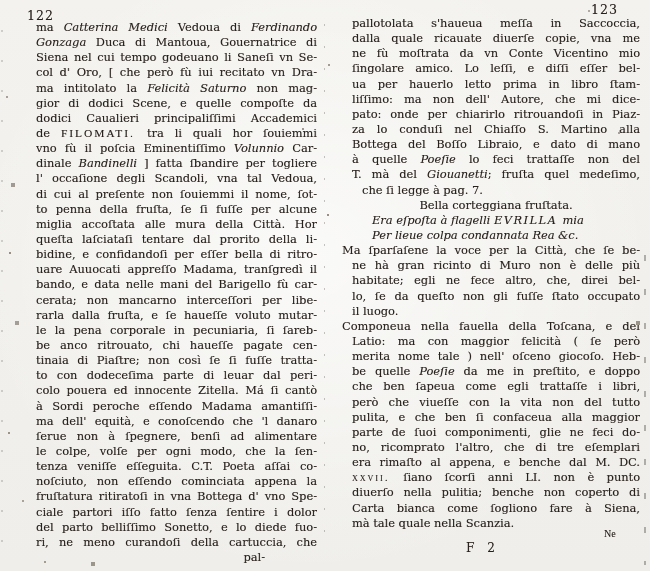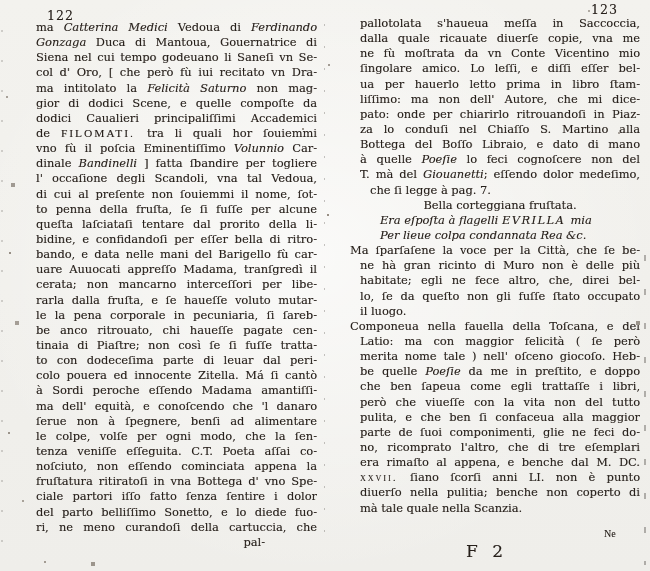--- a/index.html
+++ b/index.html
@@ -8,34 +8,34 @@
     background:#f4f3ef;
     background-image:radial-gradient(ellipse at 48% 45%, rgba(255,255,255,.65), rgba(0,0,0,0) 72%),
                      linear-gradient(#f3f2ee,#efeeea);
     font-family:"DejaVu Serif", serif;color:#261f1a;
   }
   .col{position:absolute;font-size:11.4px;line-height:15.15px;}
   .col,.pagenum,.sig,.catch{text-shadow:0.3px 0.3px 0 rgba(38,31,26,.35);}
   .col-left{left:36px;top:20px;width:281px;}
   .col-right{left:342px;top:16px;width:298px;}
   .tline{text-align:justify;text-align-last:justify;height:15.15px;overflow:hidden;white-space:normal;}
-  .col-right .tline{padding-left:10px;margin-left:8px;}
+  .col-right .tline{padding-left:10px;}
   .col-right .tline.out{padding-left:0;}
   .col-right .tline.i2{padding-left:20px;}
   .col-right .tline.i3{padding-left:30px;}
   .nj{text-align:left;text-align-last:left;}
   .ctr{text-align:center !important;text-align-last:center !important;}
   .rt{text-align:right !important;text-align-last:right !important;padding-right:52px;}
   .it{font-style:italic;text-align:right;}
   .sc{font-variant:small-caps;letter-spacing:2px;font-family:Liberation Serif, serif;}
   .itc{font-style:italic;letter-spacing:1.5px;}
   .pagenum{position:absolute;font-size:12.5px;letter-spacing:1px;}
-  .pn-left{left:47px;top:8px;}
+  .pn-left{left:27px;top:8px;}
   .pn-right{left:591px;top:2px;}
-  .sig{position:absolute;left:466px;top:541px;font-size:17px;word-spacing:9px;}
+  .sig{position:absolute;left:466px;top:541px;font-size:12px;word-spacing:9px;}
   .catch{position:absolute;left:604px;top:528px;font-size:10px;font-family:Liberation Serif, serif;}
   .gutter{position:absolute;left:324px;top:24px;height:520px;width:1px;
     background:repeating-linear-gradient(to bottom, rgba(70,65,60,.55) 0 2px, transparent 2px 22px);opacity:.55;}
   .edge-right{position:absolute;left:644px;top:255px;height:310px;width:2px;
     background:repeating-linear-gradient(to bottom, rgba(60,55,50,.6) 0 6px, transparent 6px 34px);opacity:.6;}
   .edge-left{position:absolute;left:1px;top:30px;height:530px;width:2px;
     background:repeating-linear-gradient(to bottom, rgba(60,55,50,.4) 0 2px, transparent 2px 30px);opacity:.5;}
   .specks{position:absolute;left:0;top:0;width:2px;height:2px;background:transparent;
     box-shadow:12px 184px 0 1px #a09a92, 9px 252px 0 #978f86, 16px 322px 0 1px #a59e96,
       8px 432px 0 #9b948b, 22px 500px 0 #a8a299, 302px 128px 0 #9f9890, 328px 64px 0 #a39c94,
@@ -56,24 +56,25 @@
       <div class="tline"><span>col d' Oro, [ che però fù iui recitato vn Dra-</span></div>
       <div class="tline"><span>ma intitolato la </span><span class="it">Felicità Saturno </span><span>non mag-</span></div>
       <div class="tline"><span>gior di dodici Scene, e quelle compoſte da</span></div>
       <div class="tline"><span>dodici Caualieri principaliſſimi Accademici</span></div>
       <div class="tline"><span>de </span><span class="sc">FILOMATI. </span><span>tra li quali hor ſouiemmi</span></div>
       <div class="tline"><span>vno fù il poſcia Eminentiſſimo </span><span class="it">Volunnio </span><span>Car-</span></div>
       <div class="tline"><span>dinale </span><span class="it">Bandinelli </span><span>] fatta ſbandire per togliere</span></div>
       <div class="tline"><span>l' occaſione degli Scandoli, vna tal Vedoua,</span></div>
       <div class="tline"><span>di cui al preſente non ſouiemmi il nome, ſot-</span></div>
       <div class="tline"><span>to penna della fruſta, ſe ſi fuſſe per alcune</span></div>
+      <div class="tline"><span>miglia accoſtata alle mura della Città. Hor</span></div>
       <div class="tline"><span>queſta laſciataſi tentare dal prorito della li-</span></div>
       <div class="tline"><span>bidine, e confidandoſi per eſſer bella di ritro-</span></div>
+      <div class="tline"><span>uare Auuocati appreſſo Madama, tranſgredì il</span></div>
       <div class="tline"><span>bando, e data nelle mani del Barigello fù car-</span></div>
-      <div class="tline"><span>uare Auuocati appreſſo Madama, tranſgredì il</span></div>
       <div class="tline"><span>cerata; non mancarno interceſſori per libe-</span></div>
       <div class="tline"><span>rarla dalla fruſta, e ſe haueſſe voluto mutar-</span></div>
       <div class="tline"><span>le la pena corporale in pecuniaria, ſi ſareb-</span></div>
       <div class="tline"><span>be anco ritrouato, chi haueſſe pagate cen-</span></div>
       <div class="tline"><span>tinaia di Piaſtre; non così ſe ſi fuſſe tratta-</span></div>
       <div class="tline"><span>to con dodeceſima parte di leuar dal peri-</span></div>
       <div class="tline"><span>colo pouera ed innocente Zitella. Má ſi cantò</span></div>
       <div class="tline"><span>à Sordi peroche eſſendo Madama amantiſſi-</span></div>
       <div class="tline"><span>ma dell' equità, e conoſcendo che 'l danaro</span></div>
       <div class="tline"><span>ſerue non à ſpegnere, benſi ad alimentare</span></div>
@@ -89,22 +90,22 @@
   <div id="col-right" class="col col-right">
       <div class="tline"><span>pallotolata s'haueua meſſa in Saccoccia,</span></div>
       <div class="tline"><span>dalla quale ricauate diuerſe copie, vna me</span></div>
       <div class="tline"><span>ne fù moſtrata da vn Conte Vicentino mio</span></div>
       <div class="tline"><span>ſingolare amico. Lo leſſi, e diſſi eſſer bel-</span></div>
       <div class="tline"><span>ua per hauerlo letto prima in libro ſtam-</span></div>
       <div class="tline"><span>liſſimo: ma non dell' Autore, che mi dice-</span></div>
       <div class="tline"><span>pato: onde per chiarirlo ritrouandoſi in Piaz-</span></div>
       <div class="tline"><span>za lo conduſi nel Chiaſſo S. Martino alla</span></div>
       <div class="tline"><span>Bottega del Boſſo Libraio, e dato di mano</span></div>
-      <div class="tline"><span>à quelle </span><span class="it">Poeſie </span><span>lo feci cognoſcere non del</span></div>
-      <div class="tline"><span>T. mà del </span><span class="it">Giouanetti</span><span>; eſſendo dolor medeſimo,</span></div>
+      <div class="tline"><span>à quelle </span><span class="it">Poeſie </span><span>lo feci trattaſſe non del</span></div>
+      <div class="tline"><span>T. mà del </span><span class="it">Giouanetti</span><span>; fruſta quel medeſimo,</span></div>
       <div class="tline i2 nj"><span>che ſi legge à pag. 7.</span></div>
       <div class="tline ctr nj"><span>Bella corteggiana fruſtata.</span></div>
       <div class="tline i3 nj"><span class="it">Era eſpoſta à flagelli  </span><span class="itc">EVRILLA </span><span class="it">mia</span></div>
       <div class="tline i3 nj"><span class="it">Per lieue colpa condannata Rea </span><span class="it">&amp;c.</span></div>
       <div class="tline out"><span>Ma ſparſaſene la voce per la Città, che ſe be-</span></div>
       <div class="tline"><span>ne hà gran ricinto di Muro non è delle più</span></div>
       <div class="tline"><span>habitate; egli ne fece altro, che, direi bel-</span></div>
       <div class="tline"><span>lo, ſe da queſto non gli fuſſe ſtato occupato</span></div>
       <div class="tline nj"><span>il luogo.</span></div>
       <div class="tline out"><span>Componeua nella fauella della Toſcana, e del</span></div>
@@ -112,20 +113,21 @@
       <div class="tline"><span>merita nome tale ) nell' oſceno giocoſo. Heb-</span></div>
       <div class="tline"><span>be quelle </span><span class="it">Poeſie </span><span>da me in preſtito, e doppo</span></div>
       <div class="tline"><span>che ben ſapeua come egli trattaſſe i libri,</span></div>
       <div class="tline"><span>però che viueſſe con la vita non del tutto</span></div>
       <div class="tline"><span>pulita, e che ben ſi confaceua alla maggior</span></div>
       <div class="tline"><span>parte de ſuoi componimenti, glie ne feci do-</span></div>
       <div class="tline"><span>no, ricomprato l'altro, che di tre eſemplari</span></div>
       <div class="tline"><span>era rimaſto al appena, e benche dal M. DC.</span></div>
       <div class="tline"><span class="sc">xxvii. </span><span>ſiano ſcorſi anni LI. non è punto</span></div>
       <div class="tline"><span>diuerſo nella pulitia; benche non coperto di</span></div>
+      <div class="tline"><span>Carta bianca come ſogliono fare à Siena,</span></div>
       <div class="tline nj"><span>mà tale quale nella Scanzia.</span></div>
     </div>
 
   <div class="gutter"></div>
   <div class="edge-right"></div>
   <div class="edge-left"></div>
   <div class="specks"></div>
 
   <span class="sig">F 2</span>
   <span class="catch">Ne</span>

